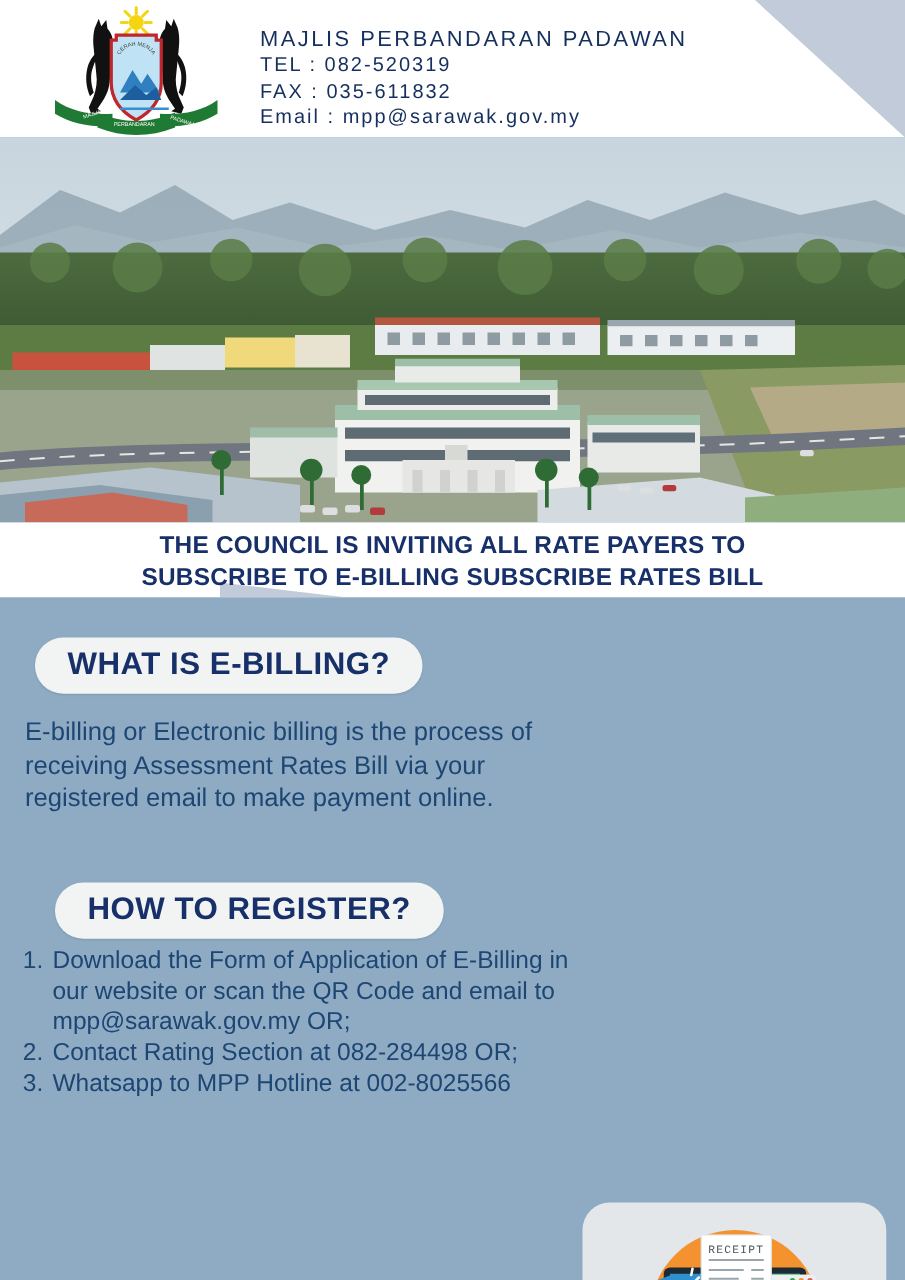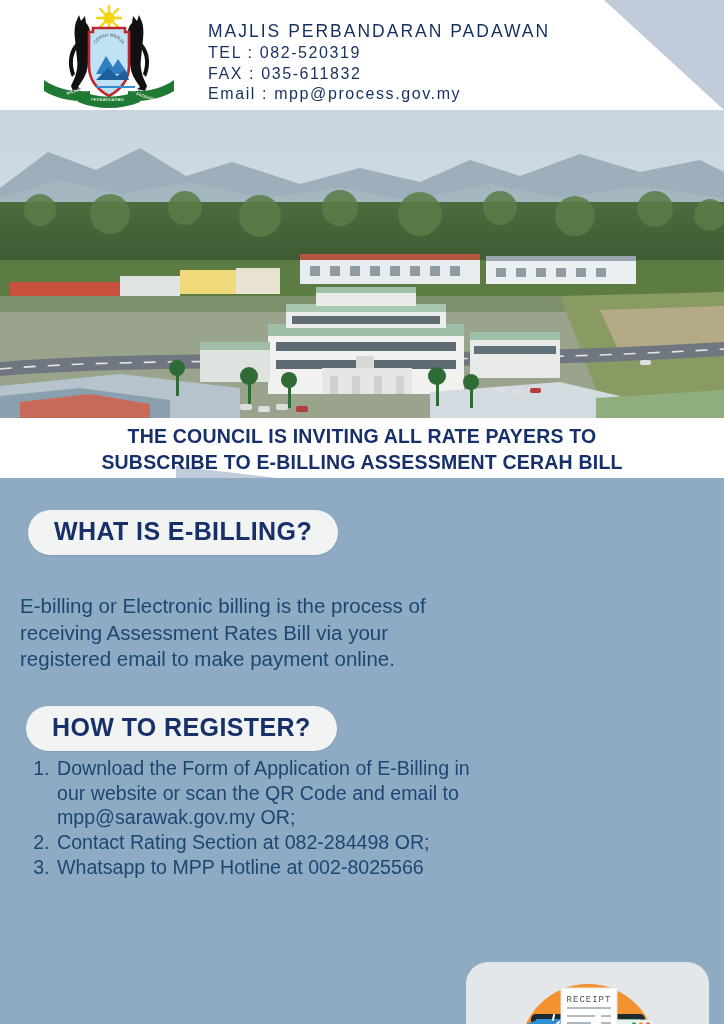--- a/index.html
+++ b/index.html
@@ -48,33 +48,33 @@
 
   .left-col{position:absolute;left:0;top:0;width:462px;height:546px;}
 
   .pill{
     display:inline-block;background:#f2f4f4;border-radius:26px;
     color:#17306a;font-weight:bold;font-size:25px;letter-spacing:.4px;
     padding:7px 26px 9px 26px;
     box-shadow:0 1px 2px rgba(0,0,0,.10);
   }
   .pill-wrap-1{position:absolute;left:28px;top:32px;}
-  .pill-wrap-2{position:absolute;left:26px;top:228px;}
+  .pill-wrap-2{position:absolute;left:44px;top:228px;}
 
   .para{
     position:absolute;left:20px;top:95px;width:424px;
-    color:#1d4673;font-size:20.5px;line-height:1.30;font-weight:500;margin-top:20px;
+    color:#1d4673;font-size:20.5px;line-height:1.30;font-weight:500;
   }
 
   .steps{
     position:absolute;left:14px;top:278px;width:430px;
     color:#1d4673;font-size:19.6px;line-height:1.26;font-weight:500;
     margin:0;padding:0 0 0 26px;
   }
-  .steps li{margin:0 0 0 15px;padding-left:2px;}
+  .steps li{margin:0 0 0 0;padding-left:2px;}
 
   
   .right-card{
     position:absolute;left:466px;top:484px;width:243px;height:518px;
     background:#e4e7ea;border-radius:22px;overflow:hidden;
   }
   .icon-slot{position:absolute;left:0;width:243px;display:flex;justify-content:center;}
   .slot1{top:10px;}
 </style>
 </head>
@@ -133,21 +133,21 @@
         <text x="33" y="93" font-size="4.3" fill="#ffffff" font-family="'Liberation Sans',sans-serif" transform="rotate(-18 33 93)">MAJLIS</text>
         <text x="57" y="99" font-size="4.3" fill="#ffffff" font-family="'Liberation Sans',sans-serif">PERBANDARAN</text>
         <text x="102" y="93" font-size="4.3" fill="#ffffff" font-family="'Liberation Sans',sans-serif" transform="rotate(18 102 93)">PADAWAN</text>
       </svg>
     </div>
 
     <div class="header-text">
       <div class="ln1">MAJLIS PERBANDARAN PADAWAN</div>
       <div class="ln">TEL : 082-520319</div>
       <div class="ln">FAX : 035-611832</div>
-      <div class="ln">Email : mpp@process.gov.my</div>
+      <div class="ln">Email : mpp@sarawak.gov.my</div>
     </div>
   </div>
 
   <div class="photo">
     <svg viewBox="0 0 724 308" xmlns="http://www.w3.org/2000/svg">
       <defs>
         <linearGradient id="sky" x1="0" y1="0" x2="0" y2="1">
           <stop offset="0" stop-color="#c8d5de"></stop>
             <stop offset="1" stop-color="#e2e8ea"></stop>
         </linearGradient>
@@ -294,21 +294,21 @@
         <rect x="296" y="296" width="12" height="6" rx="2"></rect>
           <rect x="530" y="278" width="11" height="5" rx="2"></rect>
       </g>
     </svg>
   </div>
 
   <div class="headline">
     <div class="headline-wedge"></div>
     <div class="headline-inner">
       <div>THE COUNCIL IS INVITING ALL RATE PAYERS TO</div>
-      <div>SUBSCRIBE TO E-BILLING ASSESSMENT CERAH BILL</div>
+      <div>SUBSCRIBE TO E-BILLING SUBSCRIBE RATES BILL</div>
     </div>
   </div>
 
   <div class="body-area">
 
     <div class="left-col">
 
       <div class="pill-wrap-1">
         <span class="pill">WHAT IS E-BILLING?</span>
       </div>

